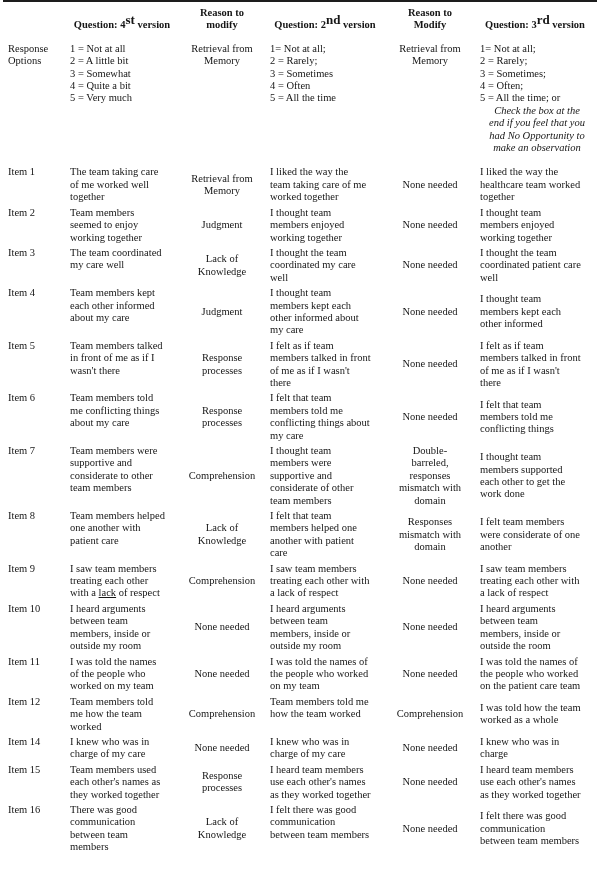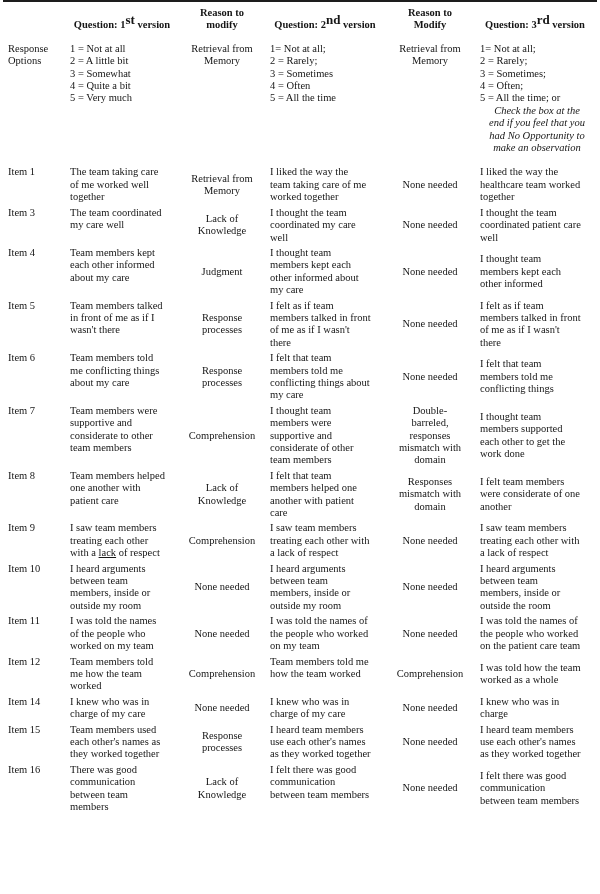--- a/index.html
+++ b/index.html
@@ -87,21 +87,21 @@
       <col class="c-label">
       <col class="c-q1">
       <col class="c-r1">
       <col class="c-q2">
       <col class="c-r2">
       <col class="c-q3">
     </colgroup>
     <thead>
       <tr>
         <th></th>
-        <th><span>Question:  1</span><sup>st</sup><span> version</span></th>
+        <th><span>Question:  4</span><sup>st</sup><span> version</span></th>
         <th class="pre">Reason to
 modify</th>
         <th><span>Question: 2</span><sup>nd</sup><span> version</span></th>
         <th class="pre">Reason to
 Modify</th>
         <th><span>Question: 3</span><sup>rd</sup><span> version</span></th>
       </tr>
     </thead>
     <tbody>
       <tr class="resp">
@@ -144,20 +144,34 @@
 Memory</td>
     <td class="q pre">I liked the way the
 team taking care of me
 worked together</td>
     <td class="r pre mid">None needed</td>
     <td class="q pre mid">I liked the way the
 healthcare team worked
 together</td>
   </tr>
 
+  <tr>
+    <td class="lbl">Item 2</td>
+    <td class="q pre">Team members
+seemed to enjoy
+working together</td>
+    <td class="r pre mid">Judgment</td>
+    <td class="q pre">I thought team
+members enjoyed
+working together</td>
+    <td class="r pre mid">None needed</td>
+    <td class="q pre mid">I thought team
+members enjoyed
+working together</td>
+  </tr>
 
   <tr>
     <td class="lbl">Item 3</td>
     <td class="q pre">The team coordinated
 my care well</td>
     <td class="r pre mid">Lack of
 Knowledge</td>
     <td class="q pre">I thought the team
 coordinated my care
 well</td>

